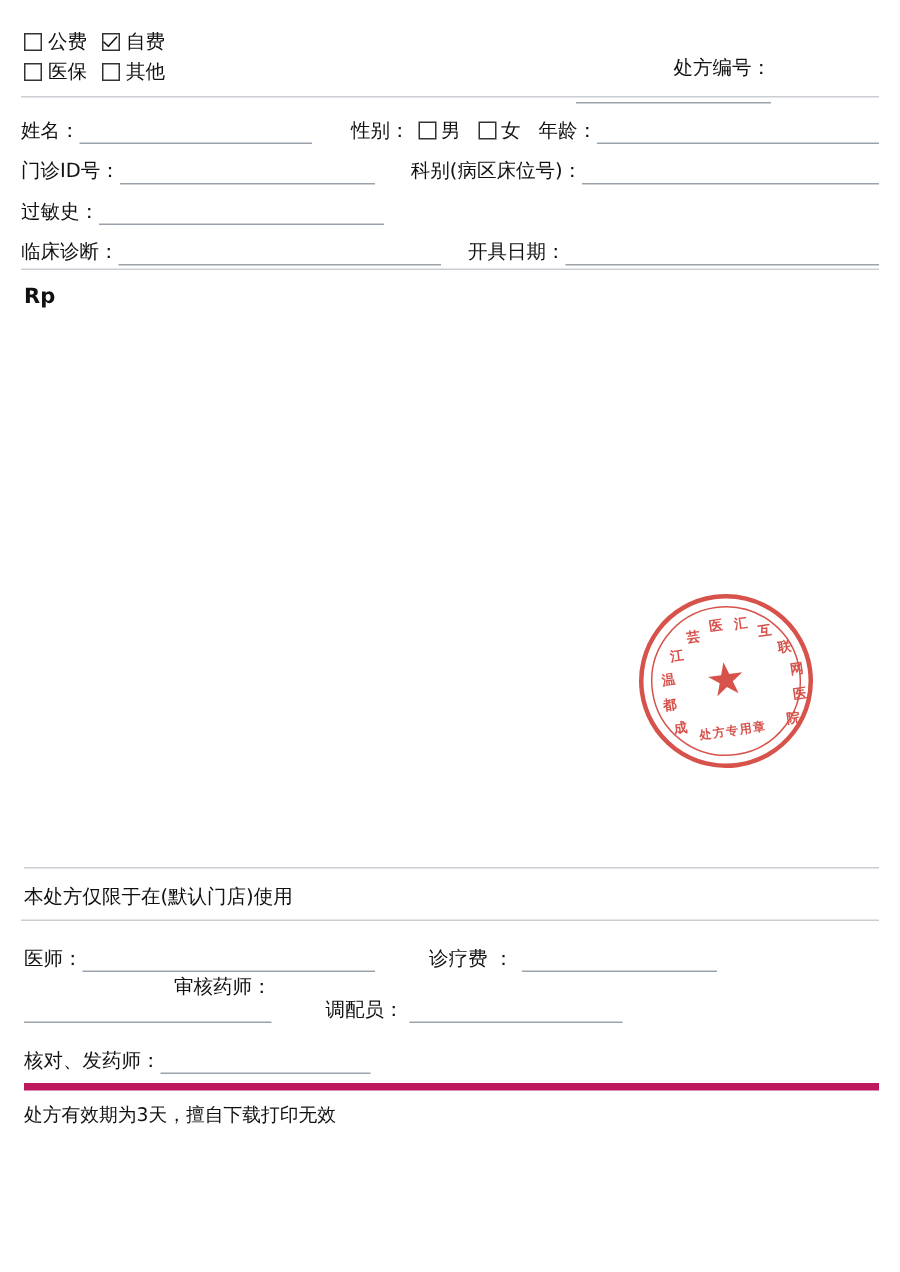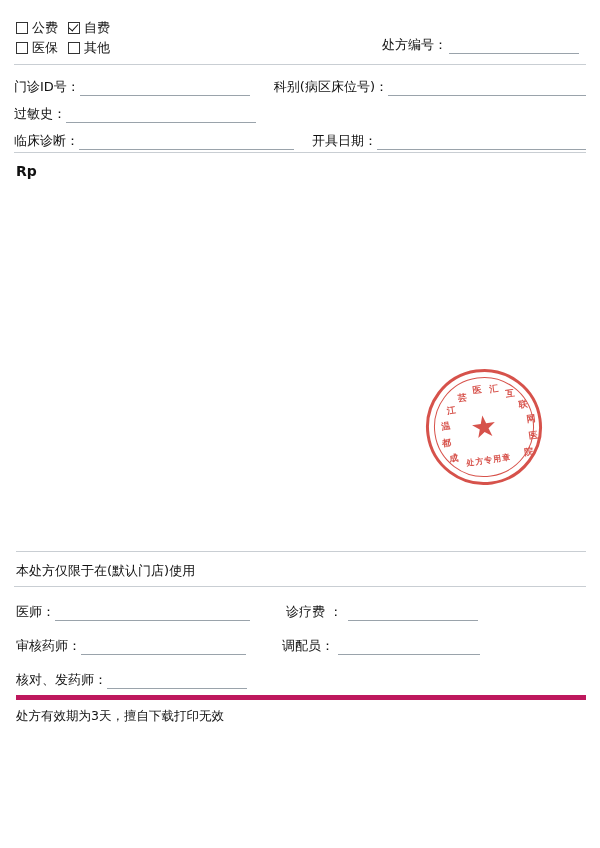--- a/index.html
+++ b/index.html
@@ -105,20 +105,21 @@
   }
   .cbitem .lbl { white-space: nowrap; }
 
   .rxno {
     position: absolute;
     left: 368px;
     top: 18px;
     font-size: 13px;
     display: flex;
     align-items: flex-end;
+    flex-direction: column;
   }
   .rxno .fill {
     width: 130px;
     border-bottom: 1px solid #9aa3ab;
     height: 14px;
     margin-left: 2px;
   }
 
   
   .info {
@@ -301,20 +302,39 @@
     <div class="rxno">
       <span>处方编号：</span>
       <span class="fill"></span>
     </div>
   </div>
 
   <div class="hr-under"></div>
 
   <div class="info">
 
+    <div class="row">
+      <span class="lab">姓名：</span>
+      <span class="fill" style="width:155px"></span>
+      <span class="sp" style="width:26px"></span>
+      <span class="lab">性别：</span>
+      <span class="sp" style="width:6px"></span>
+      <span class="inline-cb">
+        <span class="box"></span>
+        <span>男</span>
+      </span>
+      <span class="sp" style="width:8px"></span>
+      <span class="inline-cb">
+        <span class="box"></span>
+        <span>女</span>
+      </span>
+      <span class="sp" style="width:8px"></span>
+      <span class="lab">年龄：</span>
+      <span class="fill grow"></span>
+    </div>
 
     <div class="row">
       <span class="lab">门诊ID号：</span>
       <span class="fill" style="width:170px"></span>
       <span class="sp" style="width:24px"></span>
       <span class="lab">科别(病区床位号)：</span>
       <span class="fill grow"></span>
     </div>
 
     <div class="row">
@@ -368,21 +388,21 @@
         <span class="fill" style="width:195px"></span>
       </span>
       <span class="sp" style="width:36px"></span>
       <span class="sign-cell">
         <span>诊疗费  ：</span>
         <span class="fill" style="width:130px; margin-left:6px;"></span>
       </span>
     </div>
 
     <div class="sign-row">
-      <span class="sign-cell" style="margin-left:2px;">
+      <span class="sign-cell" style="margin-left:2px;flex-direction:column;">
         <span>审核药师：</span>
         <span class="fill" style="width:165px"></span>
       </span>
       <span class="sp" style="width:36px"></span>
       <span class="sign-cell">
         <span>调配员：</span>
         <span class="fill" style="width:142px; margin-left:4px;"></span>
       </span>
     </div>
 

